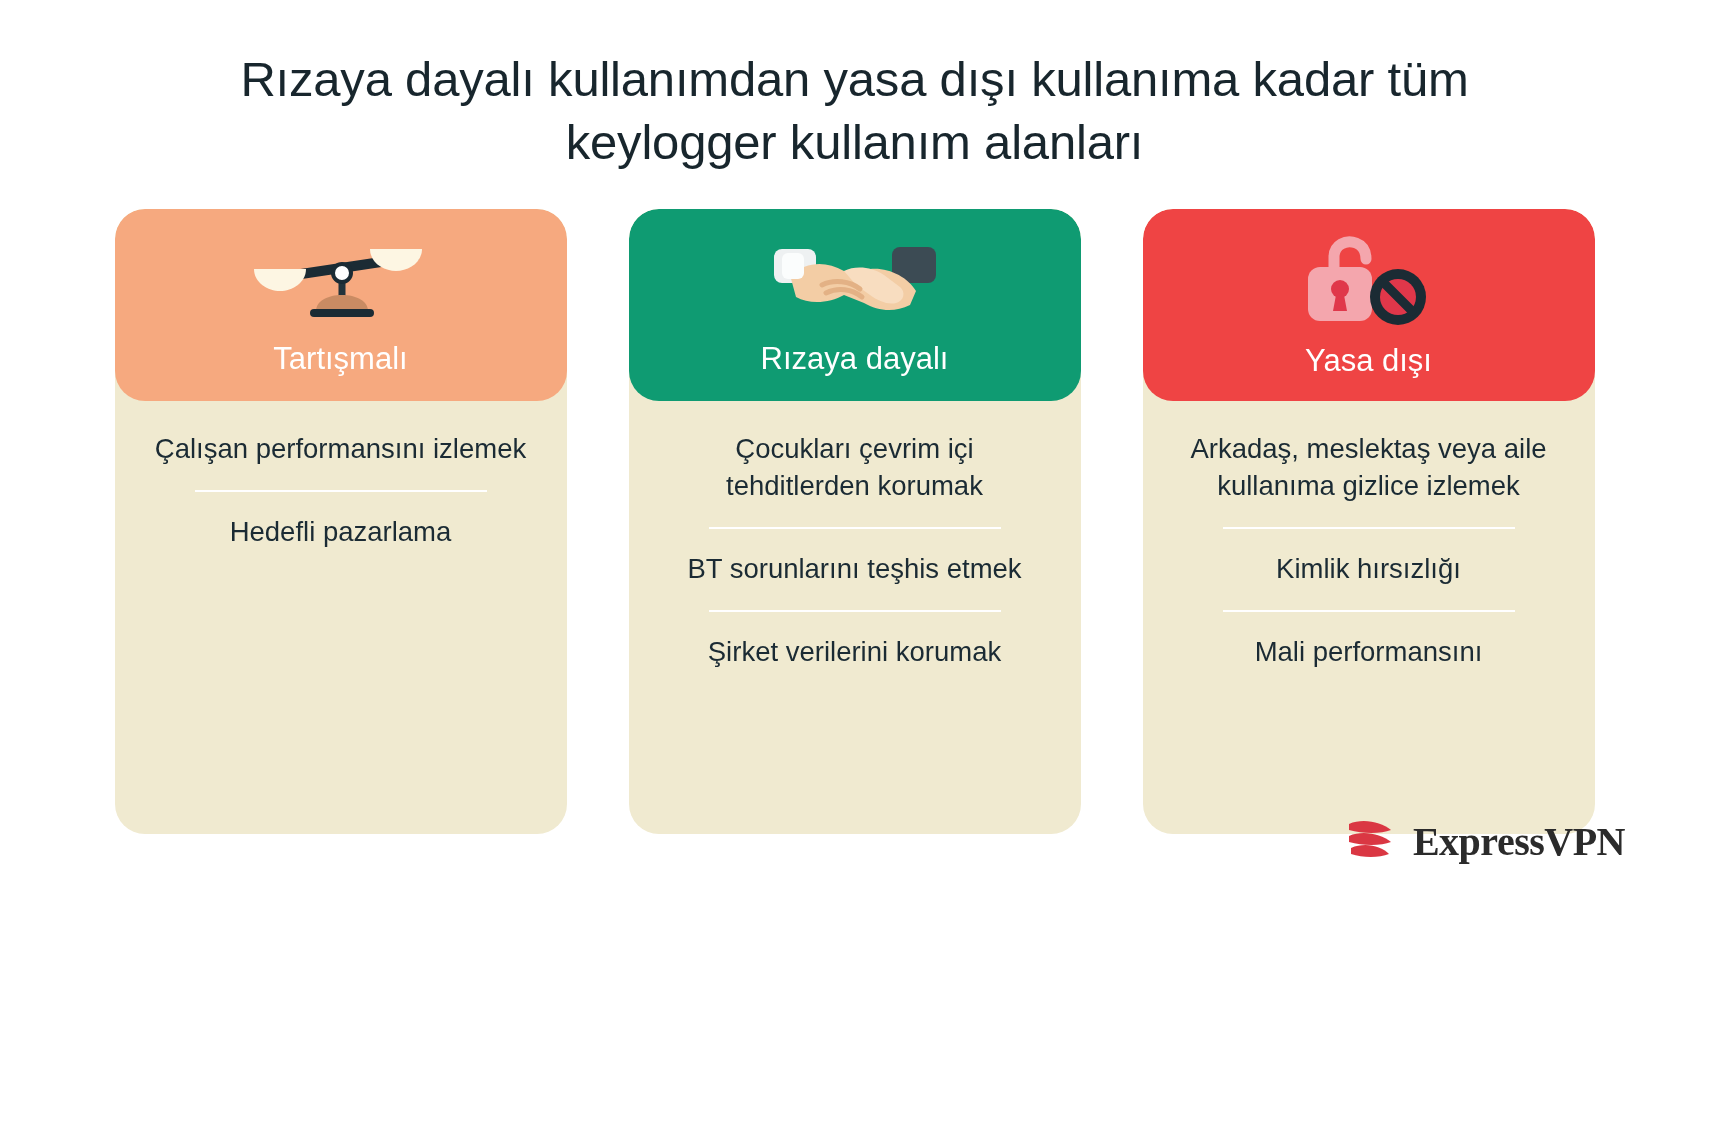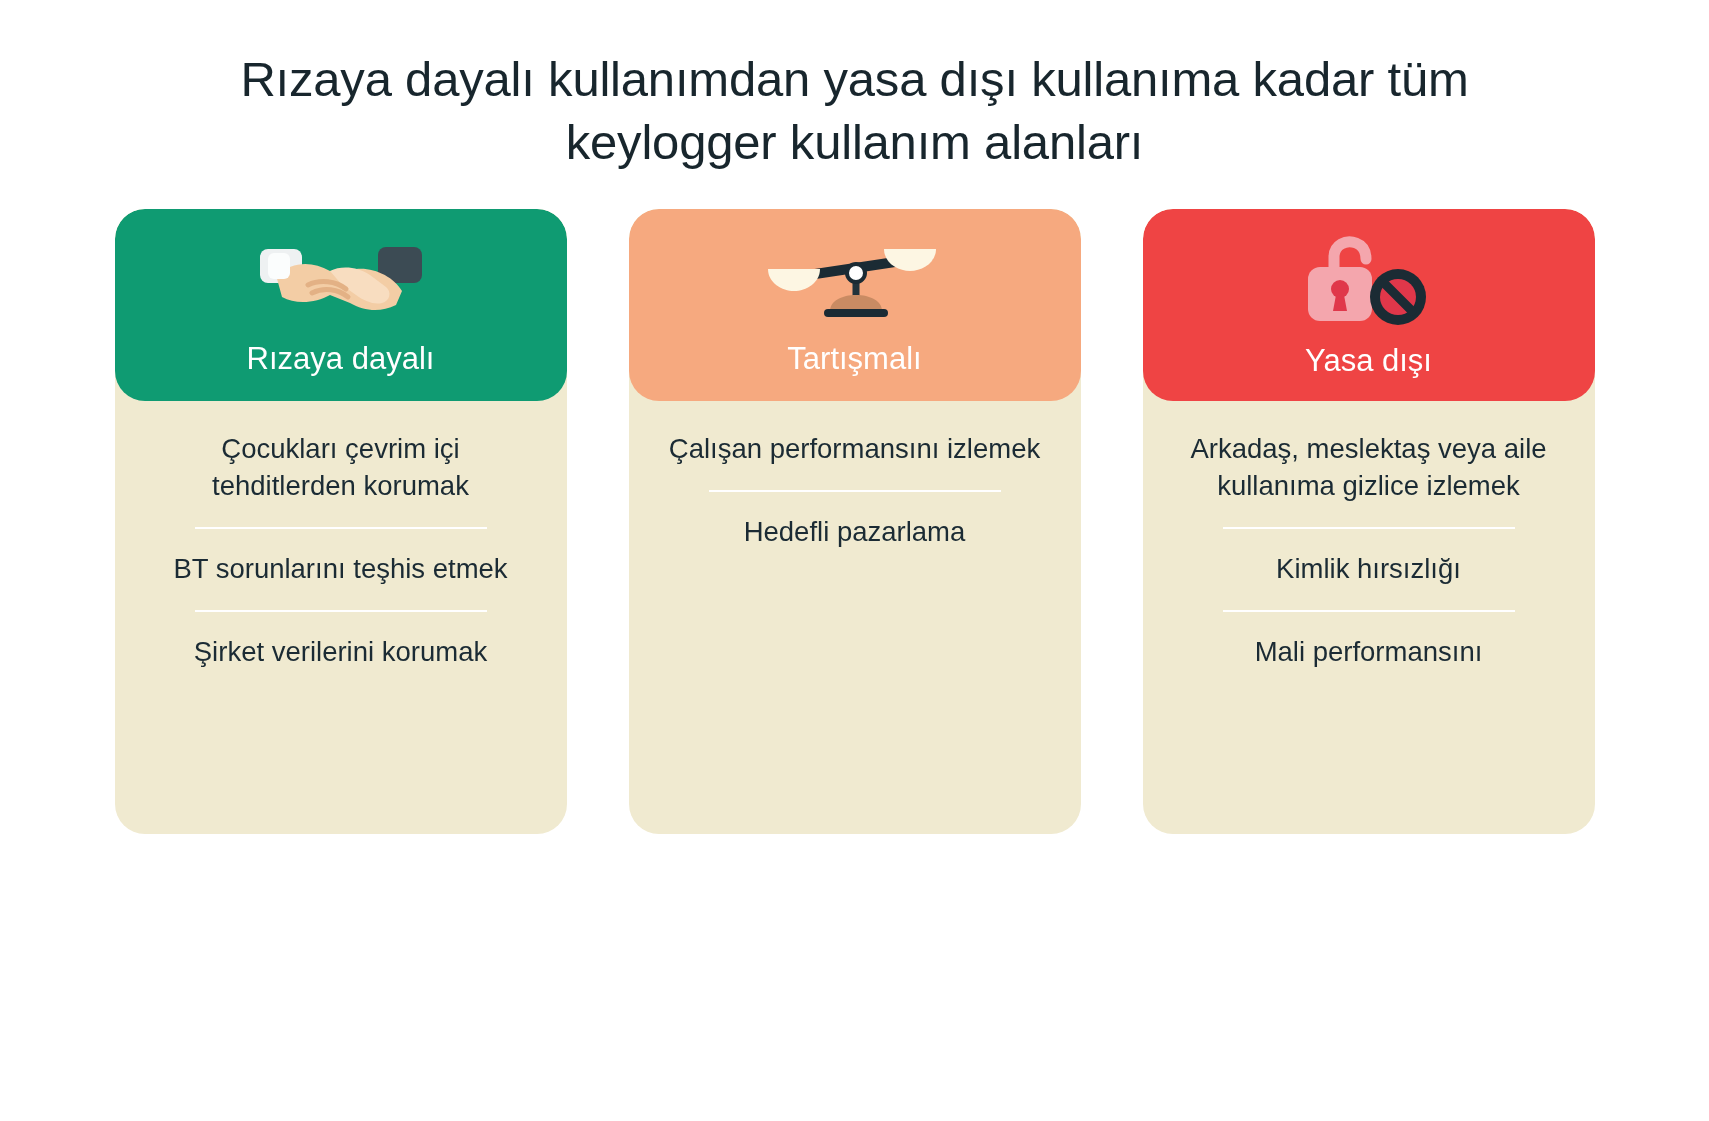--- a/index.html
+++ b/index.html
@@ -108,20 +108,42 @@
   }
 </style>
 </head>
 <body>
 
 <div class="infographic">
 
   <div class="title">Rızaya dayalı kullanımdan yasa dışı kullanıma kadar tüm keylogger kullanım alanları</div>
 
   <div class="cards">
+
+    <div class="card">
+      <div class="card-head" style="background:#f6a97f;">
+        <div class="card-icon">
+          <svg width="190" height="90" viewBox="0 0 190 90" xmlns="http://www.w3.org/2000/svg">
+            <path d="M96 34 L96 62" stroke="#22333b" stroke-width="7" stroke-linecap="round"></path>
+            <path d="M70 76 C70 66 82 60 96 60 C110 60 122 66 122 76 Z" fill="#c98b63"></path>
+            <rect x="64" y="74" width="64" height="8" rx="4" fill="#1b2b34"></rect>
+            <path d="M22 44 L168 22" stroke="#1b2b34" stroke-width="10" stroke-linecap="round"></path>
+            <path d="M8 34 C8 48 22 56 34 56 C46 56 60 48 60 34 Z" fill="#fdf6e3"></path>
+            <path d="M124 14 C124 28 138 36 150 36 C162 36 176 28 176 14 Z" fill="#fdf6e3"></path>
+            <circle cx="96" cy="38" r="9" fill="#ffffff" stroke="#1b2b34" stroke-width="4"></circle>
+          </svg>
+        </div>
+        <div class="card-title">Tartışmalı</div>
+      </div>
+      <div class="card-body">
+        <div class="item">Çalışan performansını izlemek</div>
+        <hr class="divider">
+        <div class="item">Hedefli pazarlama</div>
+      </div>
+    </div>
 
     <div class="card">
       <div class="card-head" style="background:#0f9b72;">
         <div class="card-icon">
           <svg width="190" height="90" viewBox="0 0 190 90" xmlns="http://www.w3.org/2000/svg">
             <rect x="14" y="14" width="42" height="34" rx="8" fill="#eef1f2"></rect>
             <rect x="132" y="12" width="44" height="36" rx="8" fill="#3c4b54"></rect>
             <path d="M30 40 C48 26 66 26 84 36 L110 34 C128 32 148 42 156 56 L150 70 C134 78 118 76 104 68 L84 60 C70 68 50 70 36 62 Z" fill="#f3cda5"></path>
             <path d="M84 36 C96 30 112 32 124 40 L140 52 C146 57 144 66 136 68 C128 70 118 66 110 60 L96 50 Z" fill="#f8ddc0"></path>
             <path d="M66 58 C78 52 92 54 102 62" stroke="#e3b185" stroke-width="5" fill="none" stroke-linecap="round"></path>
@@ -134,42 +156,20 @@
       <div class="card-body">
         <div class="item">Çocukları çevrim içi tehditlerden korumak</div>
         <hr class="divider">
         <div class="item">BT sorunlarını teşhis etmek</div>
         <hr class="divider">
         <div class="item">Şirket verilerini korumak</div>
       </div>
     </div>
 
     <div class="card">
-      <div class="card-head" style="background:#f6a97f;">
-        <div class="card-icon">
-          <svg width="190" height="90" viewBox="0 0 190 90" xmlns="http://www.w3.org/2000/svg">
-            <path d="M96 34 L96 62" stroke="#22333b" stroke-width="7" stroke-linecap="round"></path>
-            <path d="M70 76 C70 66 82 60 96 60 C110 60 122 66 122 76 Z" fill="#c98b63"></path>
-            <rect x="64" y="74" width="64" height="8" rx="4" fill="#1b2b34"></rect>
-            <path d="M22 44 L168 22" stroke="#1b2b34" stroke-width="10" stroke-linecap="round"></path>
-            <path d="M8 34 C8 48 22 56 34 56 C46 56 60 48 60 34 Z" fill="#fdf6e3"></path>
-            <path d="M124 14 C124 28 138 36 150 36 C162 36 176 28 176 14 Z" fill="#fdf6e3"></path>
-            <circle cx="96" cy="38" r="9" fill="#ffffff" stroke="#1b2b34" stroke-width="4"></circle>
-          </svg>
-        </div>
-        <div class="card-title">Tartışmalı</div>
-      </div>
-      <div class="card-body">
-        <div class="item">Çalışan performansını izlemek</div>
-        <hr class="divider">
-        <div class="item">Hedefli pazarlama</div>
-      </div>
-    </div>
-
-    <div class="card">
       <div class="card-head" style="background:#ef4444;">
         <div class="card-icon">
           <svg width="190" height="92" viewBox="0 0 190 92" xmlns="http://www.w3.org/2000/svg">
             <path d="M60 34 L60 22 C60 10 72 4 82 8 C90 11 92 18 92 24" stroke="#f4a6ad" stroke-width="11" fill="none" stroke-linecap="round"></path>
             <rect x="34" y="32" width="64" height="54" rx="12" fill="#f4a6ad"></rect>
             <circle cx="66" cy="54" r="9" fill="#e0374a"></circle>
             <path d="M62 60 h8 l3 16 h-14 z" fill="#e0374a"></path>
             <circle cx="124" cy="62" r="28" fill="#1b2b34"></circle>
             <circle cx="124" cy="62" r="18" fill="#e0374a"></circle>
             <path d="M110 48 L138 76" stroke="#1b2b34" stroke-width="9" stroke-linecap="round"></path>
@@ -181,14 +181,24 @@
         <div class="item">Arkadaş, meslektaş veya aile kullanıma gizlice izlemek</div>
         <hr class="divider">
         <div class="item">Kimlik hırsızlığı</div>
         <hr class="divider">
         <div class="item">Mali performansını</div>
       </div>
     </div>
 
   </div>
 
+  <div class="brand">
+    <span>
+      <svg width="58" height="54" viewBox="0 0 58 54" xmlns="http://www.w3.org/2000/svg">
+        <path d="M8 12 C22 6 40 10 50 18 C40 22 22 22 8 18 Z" fill="#da3743"></path>
+        <path d="M8 24 C22 18 40 22 50 30 C40 34 22 34 8 30 Z" fill="#da3743"></path>
+        <path d="M10 36 C24 30 40 34 48 42 C38 46 22 46 10 42 Z" fill="#da3743"></path>
+      </svg>
+    </span>
+    <span class="brand-name">ExpressVPN</span>
+  </div>
 
 </div>
 
 </body></html>

